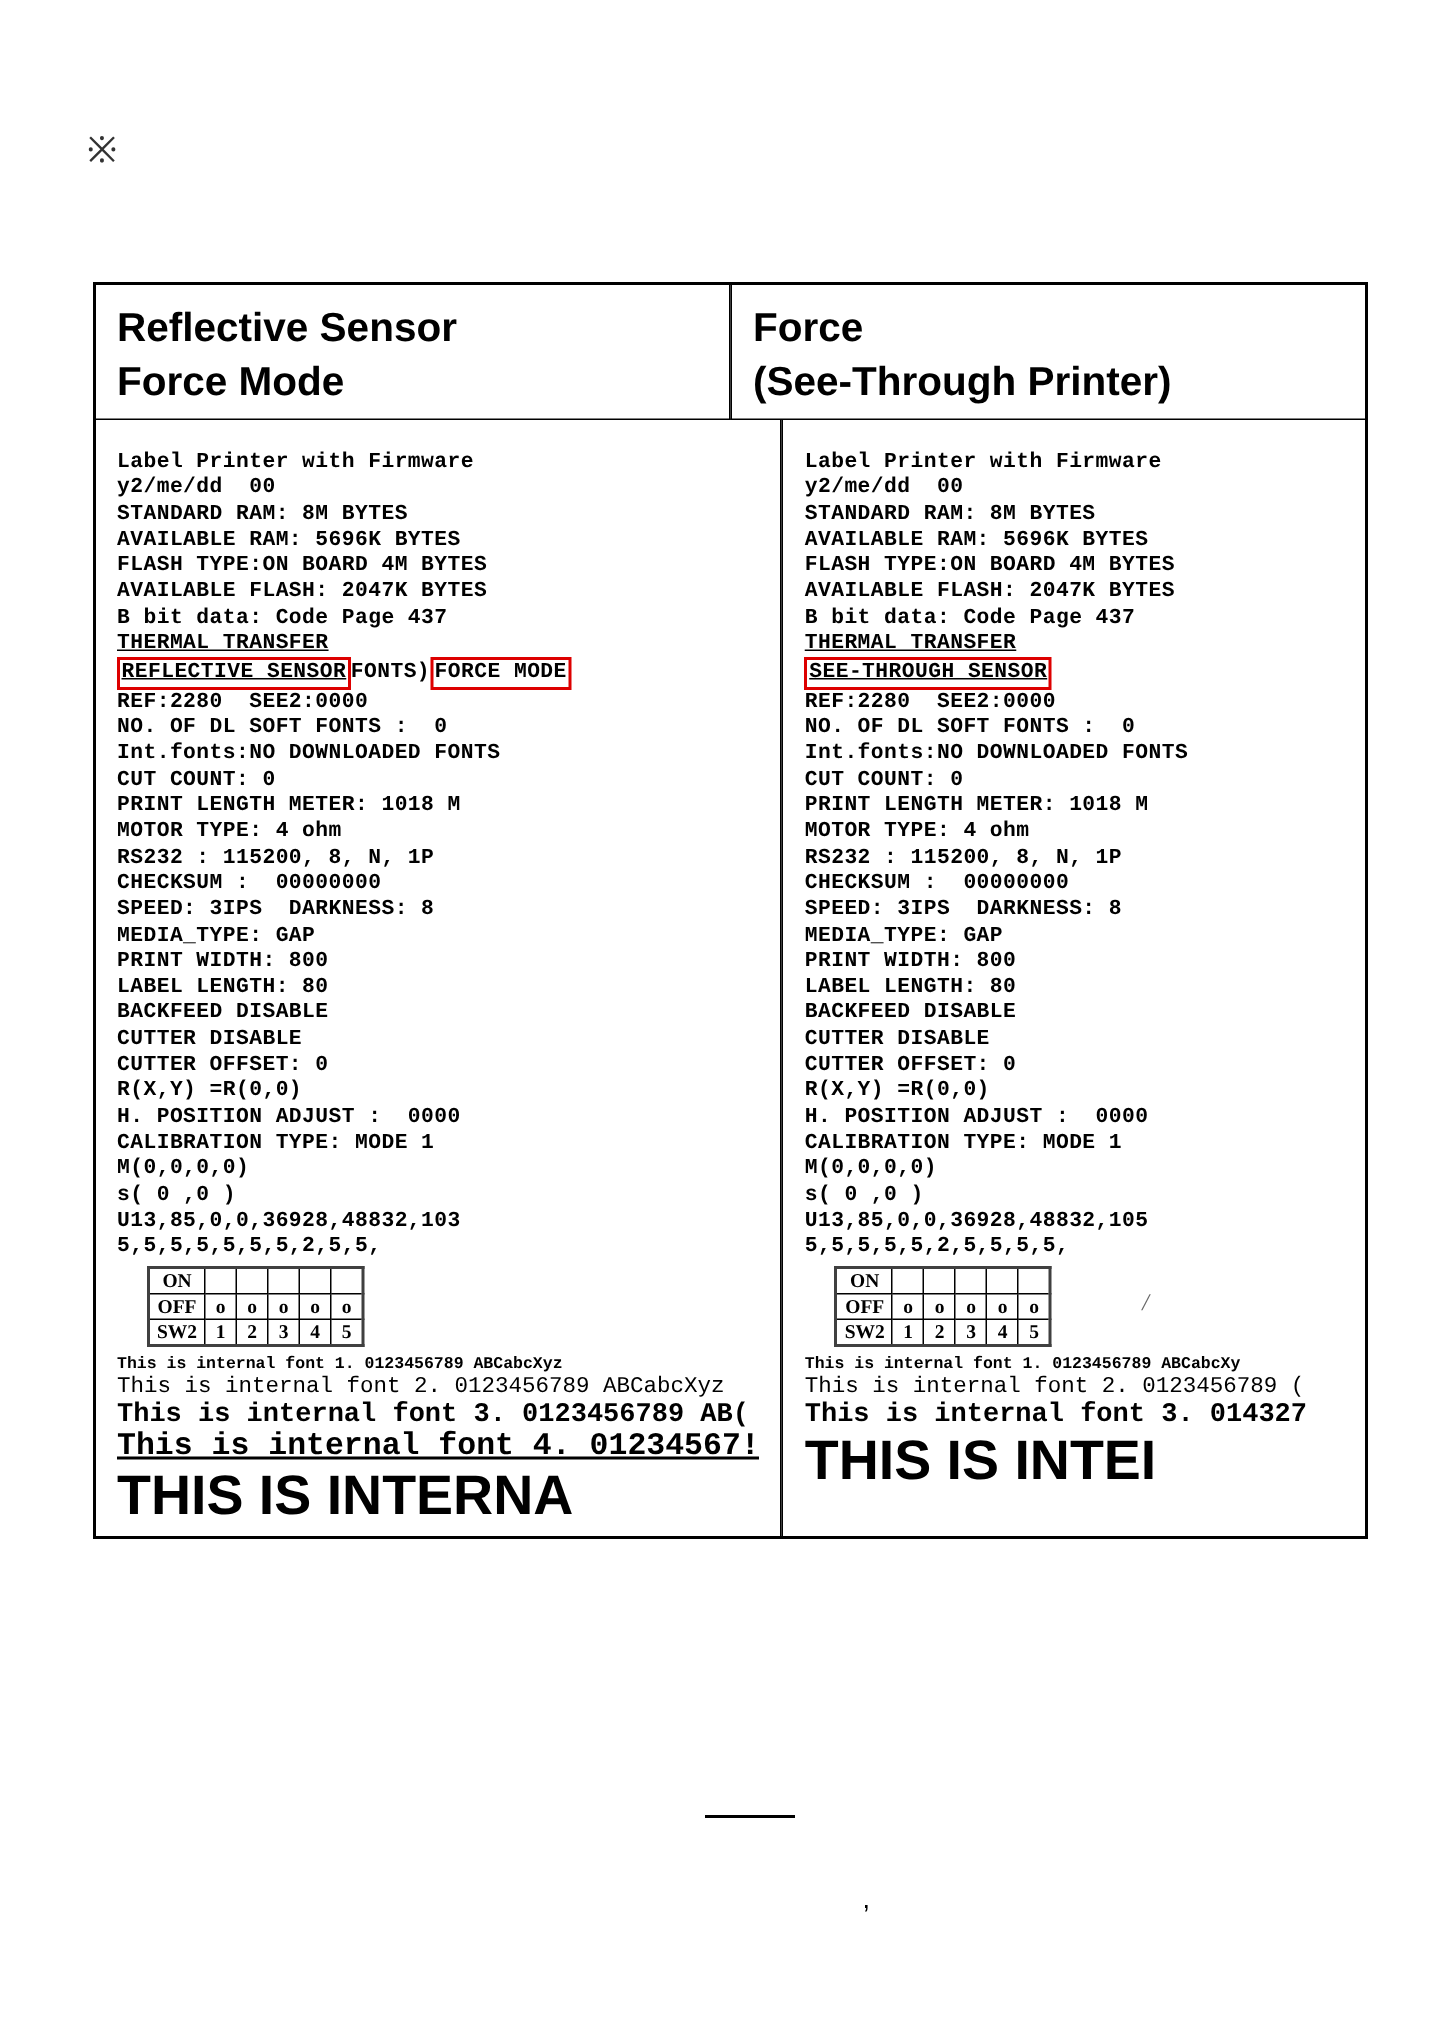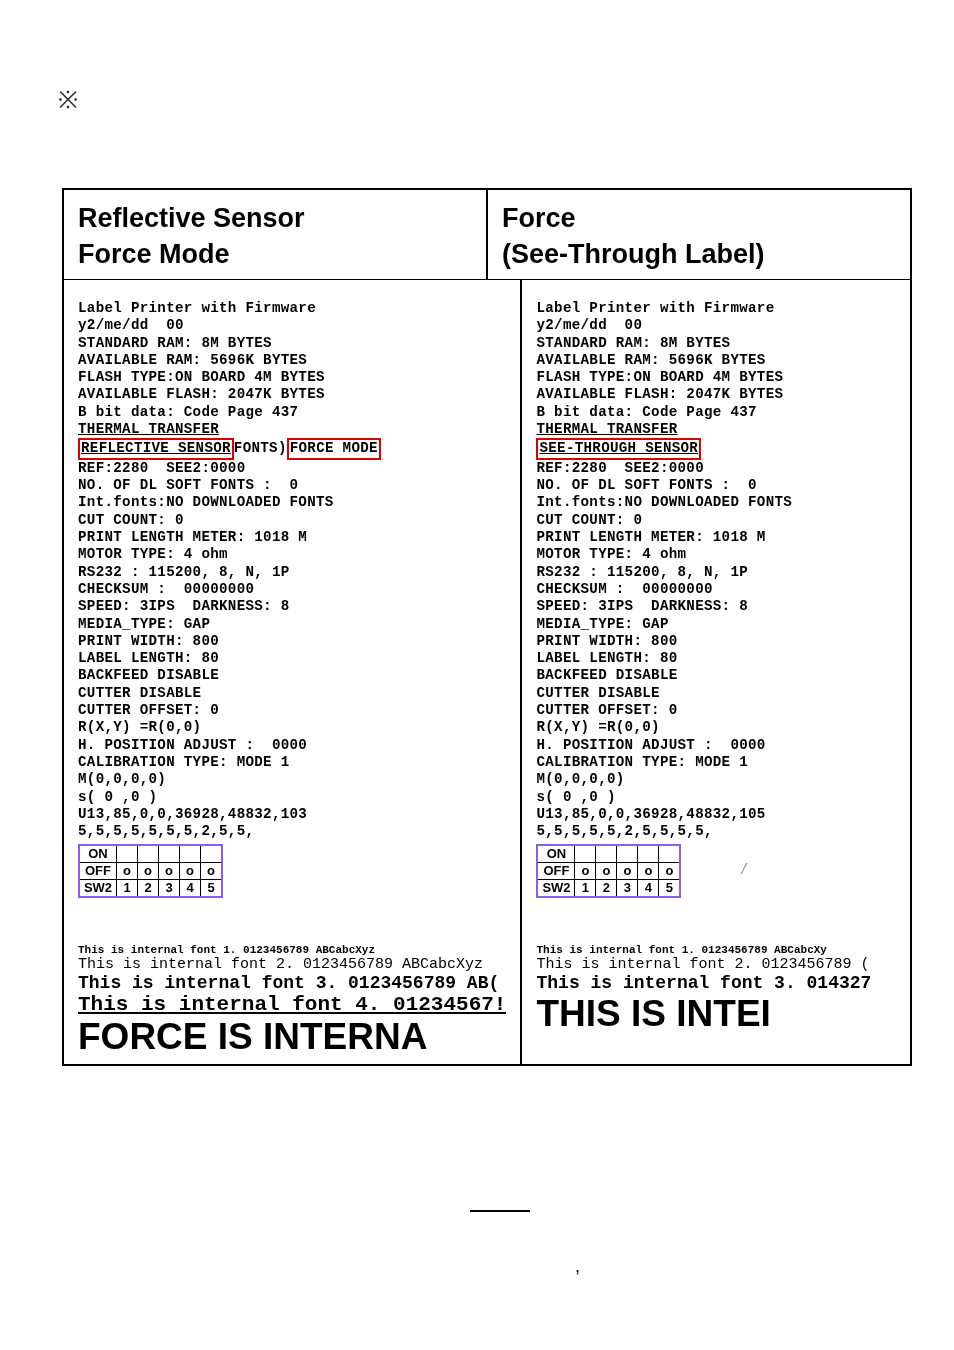--- a/index.html
+++ b/index.html
@@ -57,23 +57,24 @@
  text-decoration:underline;
 }
 .mono .plainred{
  border:2px solid #d00;
  padding:0 1px;
  display:inline-block;
 }
 
 
 .dip{
- border:2px solid #8b5cf6;border-collapse:collapse;
- font-family:Liberation Sans, sans-serif;font-weight:700;font-size:13px;
+ border:2px solid #404040;border-collapse:collapse;
+ font-family:Liberation Serif, serif;font-weight:700;font-size:13px;
  margin-top:3px;
+ margin-left:20px;
 }
 .dip td{
  border:1.5px solid #000;
  width:20px;height:16px;
  text-align:center;
  padding:0;
 }
 .dip .lab{width:36px}
 .dot::before{content:"o";font-weight:900}
 
@@ -81,21 +82,20 @@
 .fs1{font-family:"Courier New",monospace;font-weight:700;font-size:11px;letter-spacing:0px}
 .fs2{font-family:"Courier New",monospace;font-weight:500;font-size:15px}
 .fs3{font-family:"Courier New",monospace;font-weight:700;font-size:18px}
 .fs4{font-family:"Courier New",monospace;font-weight:700;font-size:21px;text-decoration:underline}
 .fs5{font-family:Arial,Helvetica,sans-serif;font-weight:900;font-size:37px}
 
 .footerblk{
  padding-top:6px;
  white-space:nowrap;
  overflow:hidden;
- margin-top:40px;
 }
 
 
 .footrule{
  position:absolute;
  left:470px;width:60px;top:1210px;border-top:2px solid #000;
 }
 .footcomma{
  position:absolute;
  left:575px;top:1256px;font-size:18px;
@@ -108,21 +108,21 @@
 
 <div class="box">
 
  <div class="row">
   <div class="cell left head">
     <div>Reflective Sensor</div>
     <div class="sub">Force Mode</div>
   </div>
   <div class="cell right head">
     <div class="sub">Force</div>
-    <div class="sub">(See-Through Label)</div>
+    <div class="sub">(See-Through Printer)</div>
   </div>
  </div>
 
  <div class="row">
 
   <div class="cell left" style="border-bottom:none">
    <div class="mono"><span>Label Printer with Firmware</span>
 <span>y2/me/dd  00</span>
 <span>STANDARD RAM: 8M BYTES</span>
 <span>AVAILABLE RAM: 5696K BYTES</span>
@@ -181,21 +181,21 @@
         <td>5</td>
             </tr>
    </tbody>
         </table>
 
    <div class="footerblk">
      <div class="fs1">This is internal font 1. 0123456789 ABCabcXyz</div>
      <div class="fs2">This is internal font 2. 0123456789 ABCabcXyz</div>
      <div class="fs3">This is internal font 3. 0123456789 AB(</div>
      <div class="fs4">This is internal font 4. 01234567!</div>
-     <div class="fs5">FORCE IS INTERNA</div>
+     <div class="fs5">THIS IS INTERNA</div>
    </div>
   </div>
 
   <div class="cell right" style="border-bottom:none">
    <div class="mono"><span>Label Printer with Firmware</span>
 <span>y2/me/dd  00</span>
 <span>STANDARD RAM: 8M BYTES</span>
 <span>AVAILABLE RAM: 5696K BYTES</span>
 <span>FLASH TYPE:ON BOARD 4M BYTES</span>
 <span>AVAILABLE FLASH: 2047K BYTES</span>

